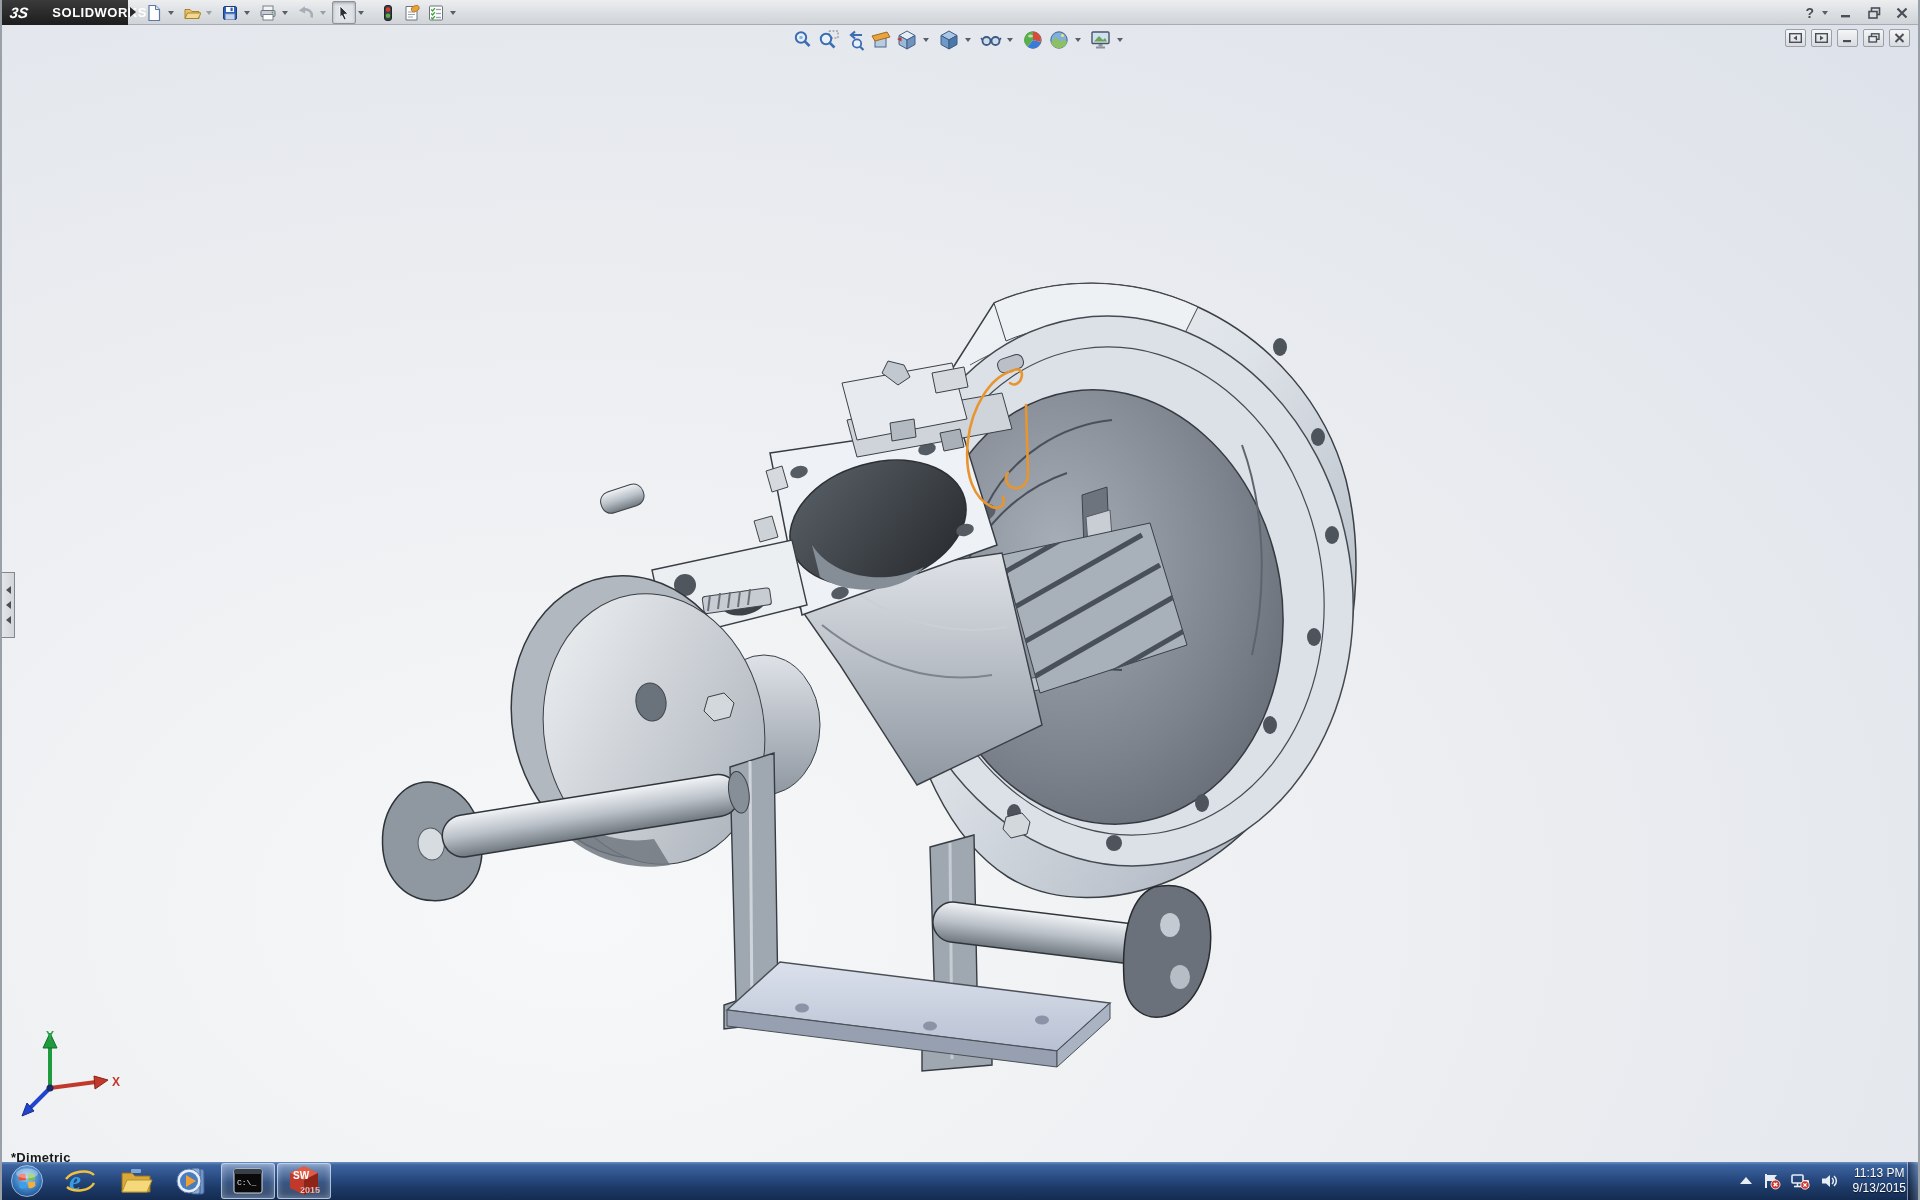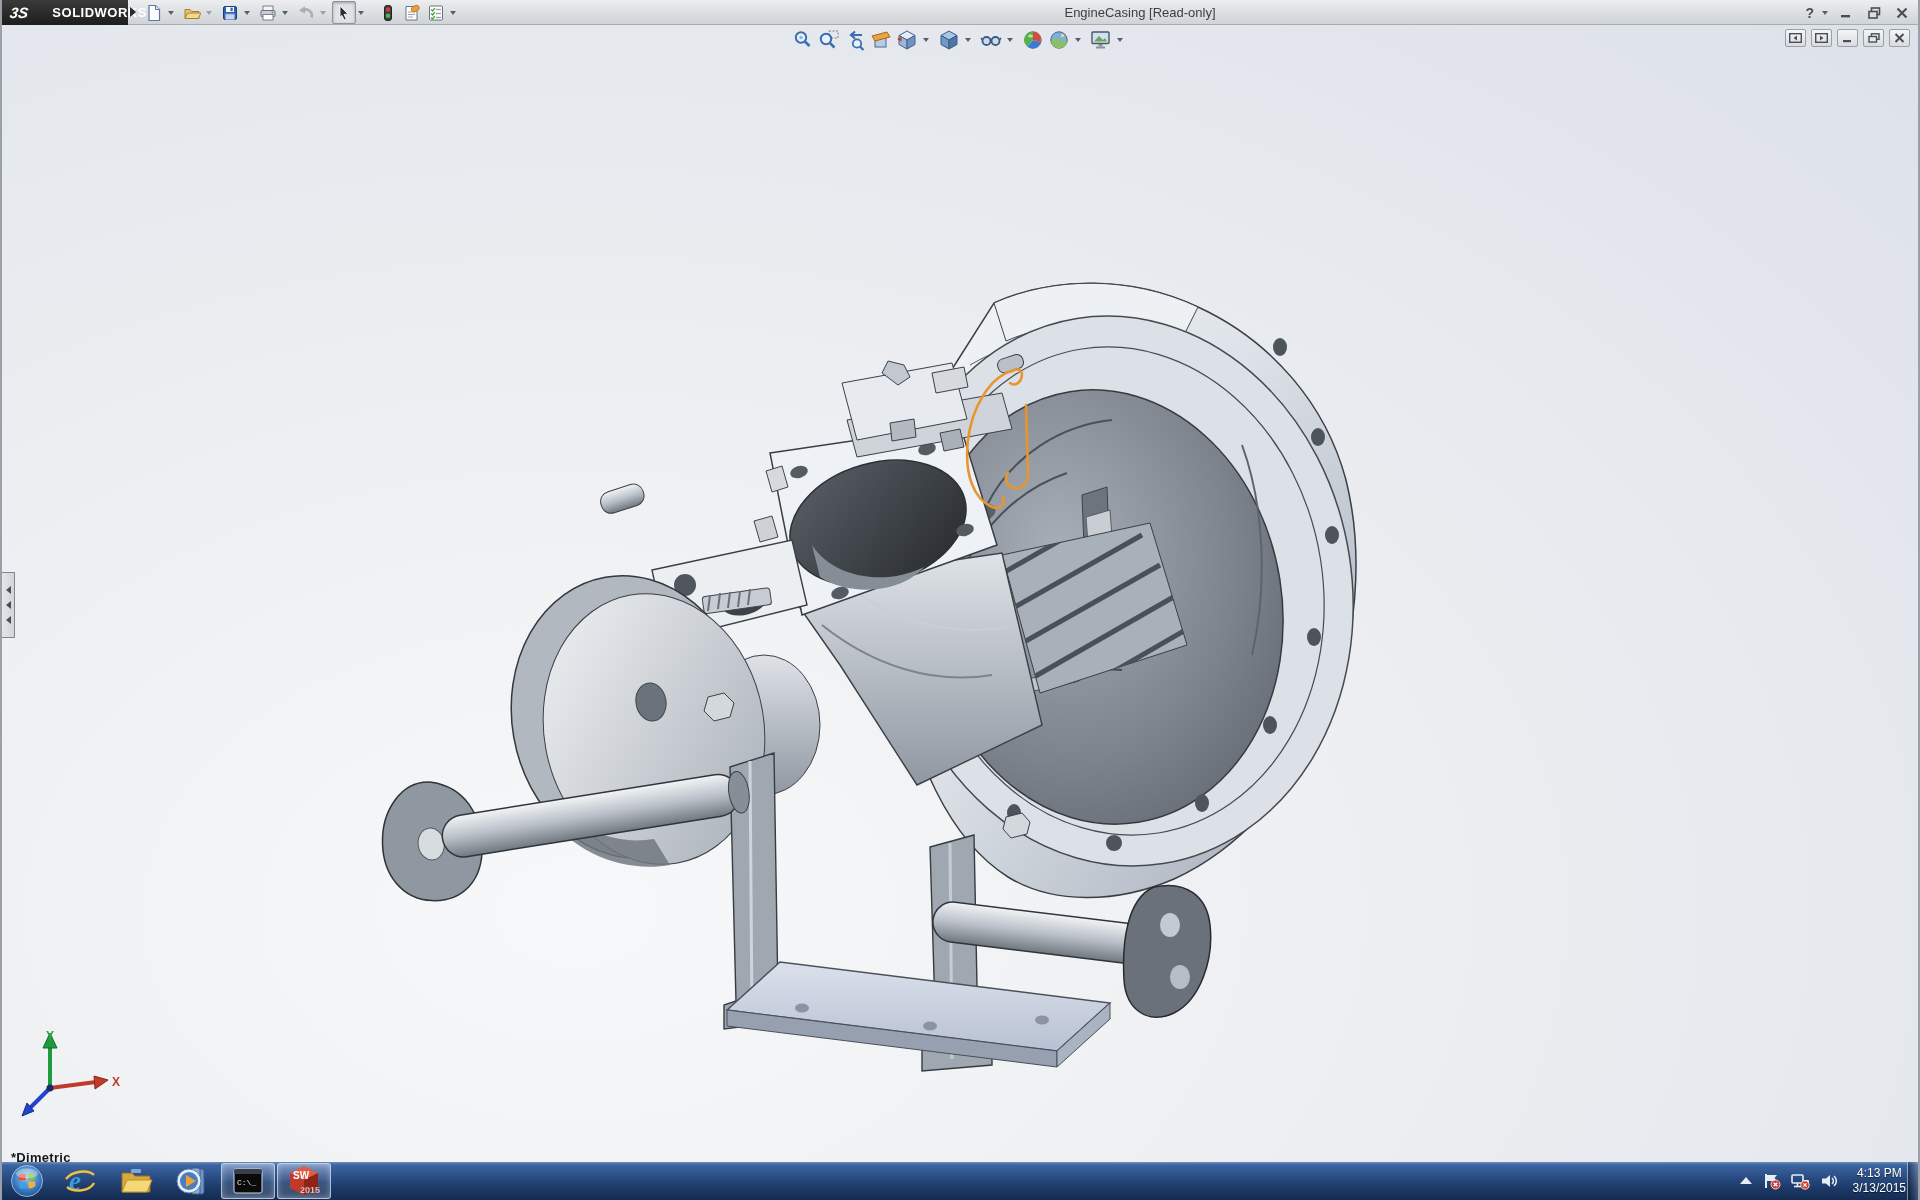--- a/index.html
+++ b/index.html
@@ -134,21 +134,20 @@
           <line x1="9" y1="5.5" x2="14" y2="5.5" stroke="#9aa2ac" stroke-width="1.4"></line>
           <path d="M4.2,9.5 l1.4,1.4 l2.3-2.8" fill="none" stroke="#3fa23c" stroke-width="1.4"></path>
           <line x1="9" y1="9.5" x2="14" y2="9.5" stroke="#9aa2ac" stroke-width="1.4"></line>
           <path d="M4.2,13.5 l1.4,1.4 l2.3-2.8" fill="none" stroke="#3fa23c" stroke-width="1.4"></path>
           <line x1="9" y1="13.5" x2="14" y2="13.5" stroke="#9aa2ac" stroke-width="1.4"></line>
         </svg>
       </div>
         <div class="caret"></div>
     </div>
 
-    <div class="win-title">EngineCasing [Read-only]</div>
 
     <div class="win-ctrls">
       <span class="help-q" title="Help">?</span>
       <div class="caret" style="margin:0"></div>
       <div class="glyph-btn" title="Minimize">
         <svg width="12" height="12">
             <rect x="1" y="8" width="9" height="2.4" fill="#4a4f57"></rect>
           </svg>
       </div>
       <div class="glyph-btn" title="Restore Down">
@@ -572,19 +571,19 @@
           <path d="M12.4,11.4 l3.2,3.2 M15.6,11.4 l-3.2,3.2" stroke="#fff" stroke-width="1.3"></path>
         </svg>
       </div>
       <div class="tray-ico" title="Volume">
         <svg width="18" height="16">
           <polygon points="1,5.5 5,5.5 9,2 9,14 5,10.5 1,10.5" fill="#e8edf3"></polygon>
           <path d="M11,5 A4,4 0 0 1 11,11 M13,3 A6.5,6.5 0 0 1 13,13" fill="none" stroke="#e8edf3" stroke-width="1.5"></path>
         </svg>
       </div>
       <div class="clock">
-        <div>4:13 PM</div>
-        <div>3/13/2015</div>
+        <div>11:13 PM</div>
+        <div>9/13/2015</div>
       </div>
     </div>
     <div class="show-desktop" title="Show desktop"></div>
   </div>
 </div>
 
 </body></html>

